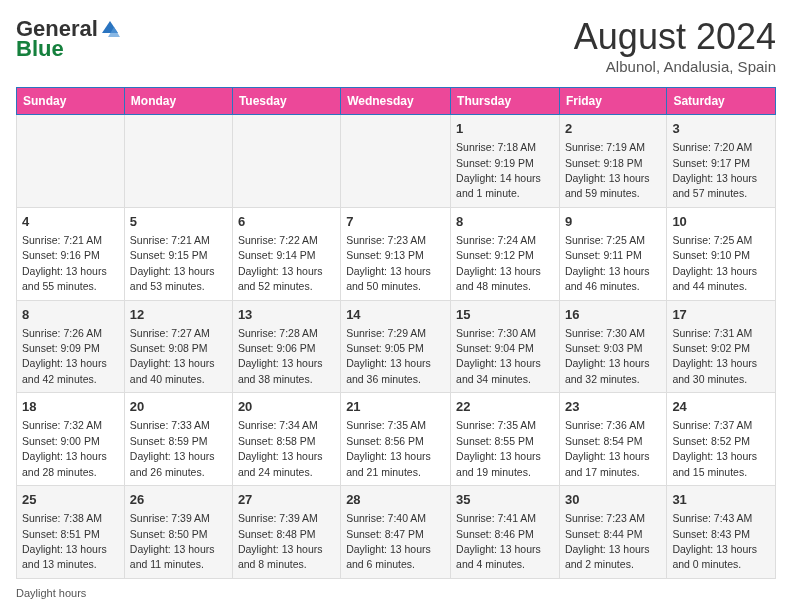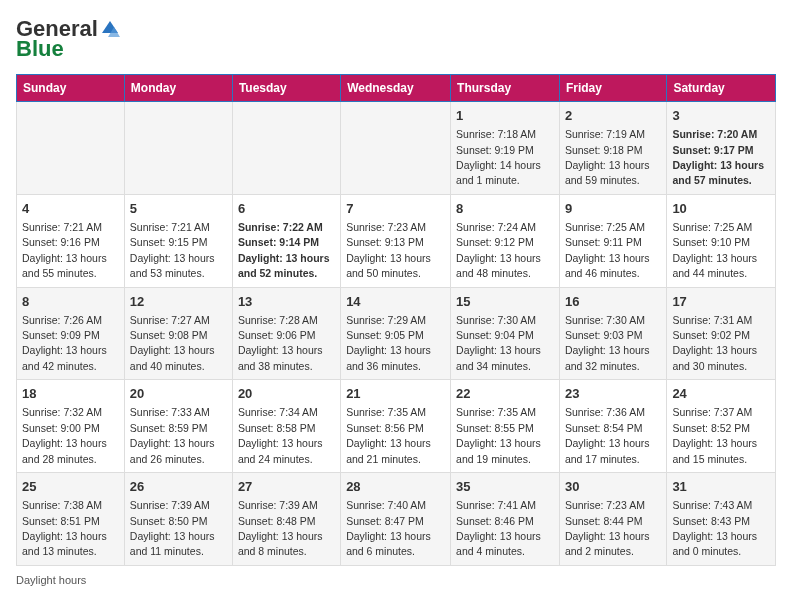--- a/index.html
+++ b/index.html
@@ -52,21 +52,21 @@
     .subtitle {
       font-size: 15px;
       color: #555;
     }
     table {
       width: 100%;
       border-collapse: collapse;
       font-size: 11px;
     }
     thead tr th {
-      background-color: #be185d;
+      background-color: #ec4899;
       color: #fff;
       text-align: left;
       padding: 6px 6px;
       font-size: 12px;
       border: 1px solid #2a74c0;
     }
     tbody tr td {
       vertical-align: top;
       padding: 5px 5px;
       border: 1px solid #ddd;
@@ -104,20 +104,24 @@
   <div class="logo">
     <div class="logo-text">
       <span class="logo-general">General</span>
       <svg class="logo-icon" viewBox="0 0 20 20">
         <polygon points="10,2 18,14 2,14" fill="#2a74c0"></polygon>
         <polygon points="14,8 20,18 8,18" fill="#5599d8" opacity="0.7"></polygon>
       </svg>
     </div>
     <span class="logo-blue" style="margin-top:-6px;">Blue</span>
   </div>
+  <div class="title-area">
+    <div class="month-title">August 2024</div>
+    <div class="subtitle">Albunol, Andalusia, Spain</div>
+  </div>
 </div>
 
 <table>
   <thead>
     <tr id="days-header">
         <th>Sunday</th>
         <th>Monday</th>
         <th>Tuesday</th>
         <th>Wednesday</th>
         <th>Thursday</th>
@@ -130,32 +134,32 @@
         <td></td>
         <td></td>
         <td></td>
         <td></td>
         <td><span class="day-number">1</span><span class="day-info" style="white-space: pre-line;">Sunrise: 7:18 AM
 Sunset: 9:19 PM
 Daylight: 14 hours and 1 minute.</span></td>
         <td><span class="day-number">2</span><span class="day-info" style="white-space: pre-line;">Sunrise: 7:19 AM
 Sunset: 9:18 PM
 Daylight: 13 hours and 59 minutes.</span></td>
-        <td><span class="day-number">3</span><span class="day-info" style="white-space: pre-line; font-weight: bold;">Sunrise: 7:20 AM
+        <td><span class="day-number">3</span><span class="day-info" style="white-space: pre-line;">Sunrise: 7:20 AM
 Sunset: 9:17 PM
 Daylight: 13 hours and 57 minutes.</span></td>
       </tr>
       <tr>
         <td><span class="day-number">4</span><span class="day-info" style="white-space: pre-line;">Sunrise: 7:21 AM
 Sunset: 9:16 PM
 Daylight: 13 hours and 55 minutes.</span></td>
         <td><span class="day-number">5</span><span class="day-info" style="white-space: pre-line;">Sunrise: 7:21 AM
 Sunset: 9:15 PM
 Daylight: 13 hours and 53 minutes.</span></td>
-        <td><span class="day-number">6</span><span class="day-info" style="white-space: pre-line; font-weight: bold;">Sunrise: 7:22 AM
+        <td><span class="day-number">6</span><span class="day-info" style="white-space: pre-line;">Sunrise: 7:22 AM
 Sunset: 9:14 PM
 Daylight: 13 hours and 52 minutes.</span></td>
         <td><span class="day-number">7</span><span class="day-info" style="white-space: pre-line;">Sunrise: 7:23 AM
 Sunset: 9:13 PM
 Daylight: 13 hours and 50 minutes.</span></td>
         <td><span class="day-number">8</span><span class="day-info" style="white-space: pre-line;">Sunrise: 7:24 AM
 Sunset: 9:12 PM
 Daylight: 13 hours and 48 minutes.</span></td>
         <td><span class="day-number">9</span><span class="day-info" style="white-space: pre-line;">Sunrise: 7:25 AM
 Sunset: 9:11 PM

